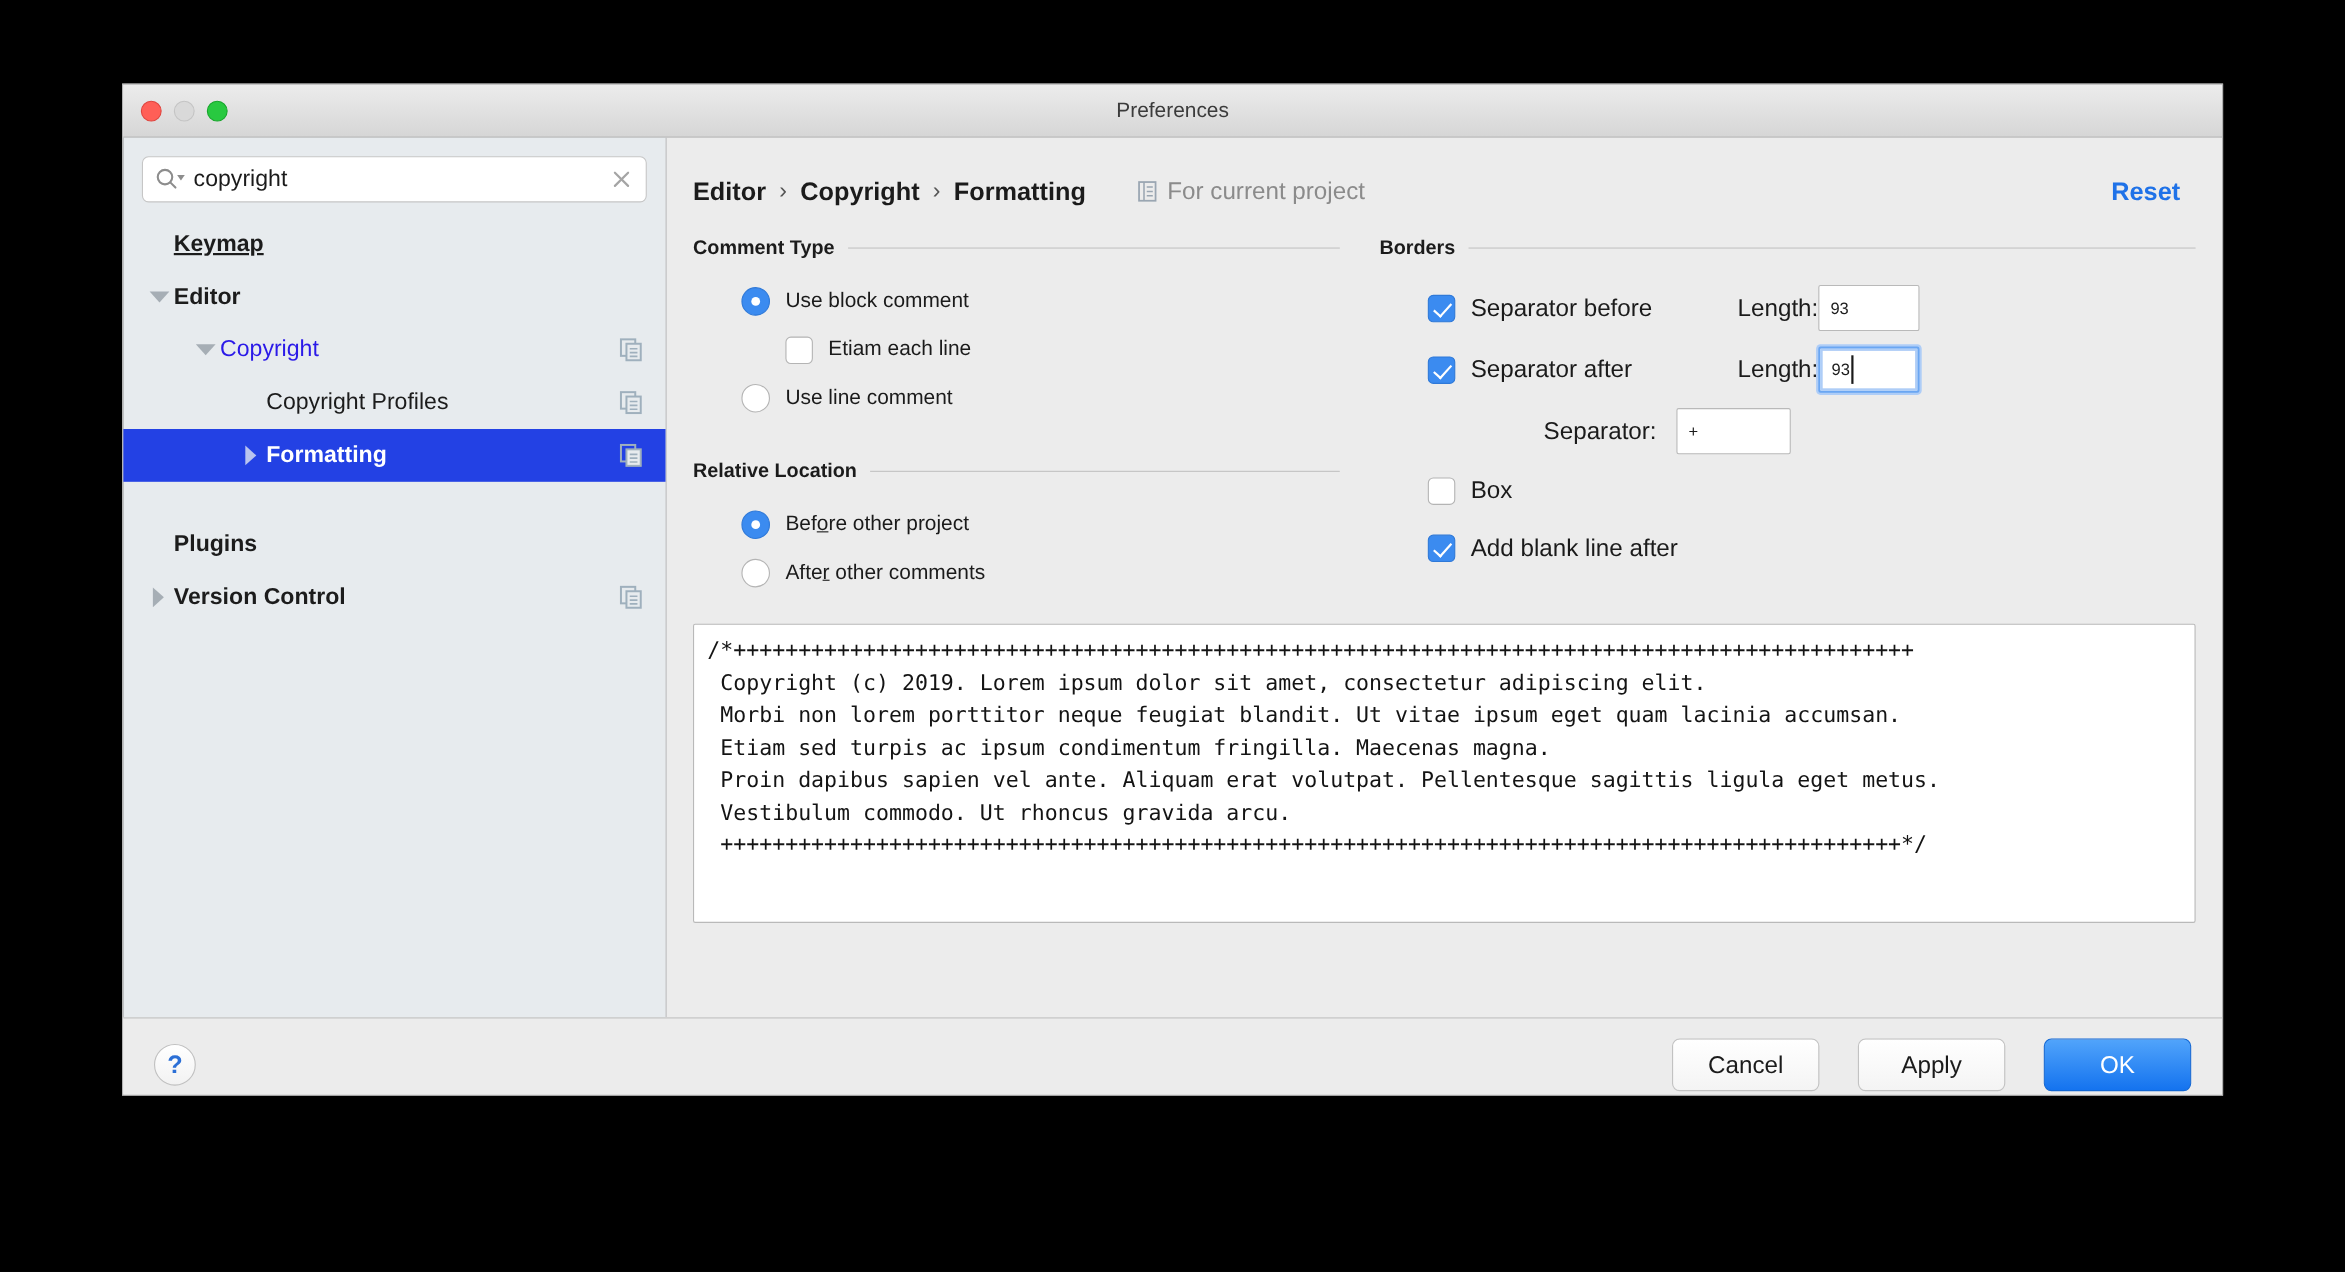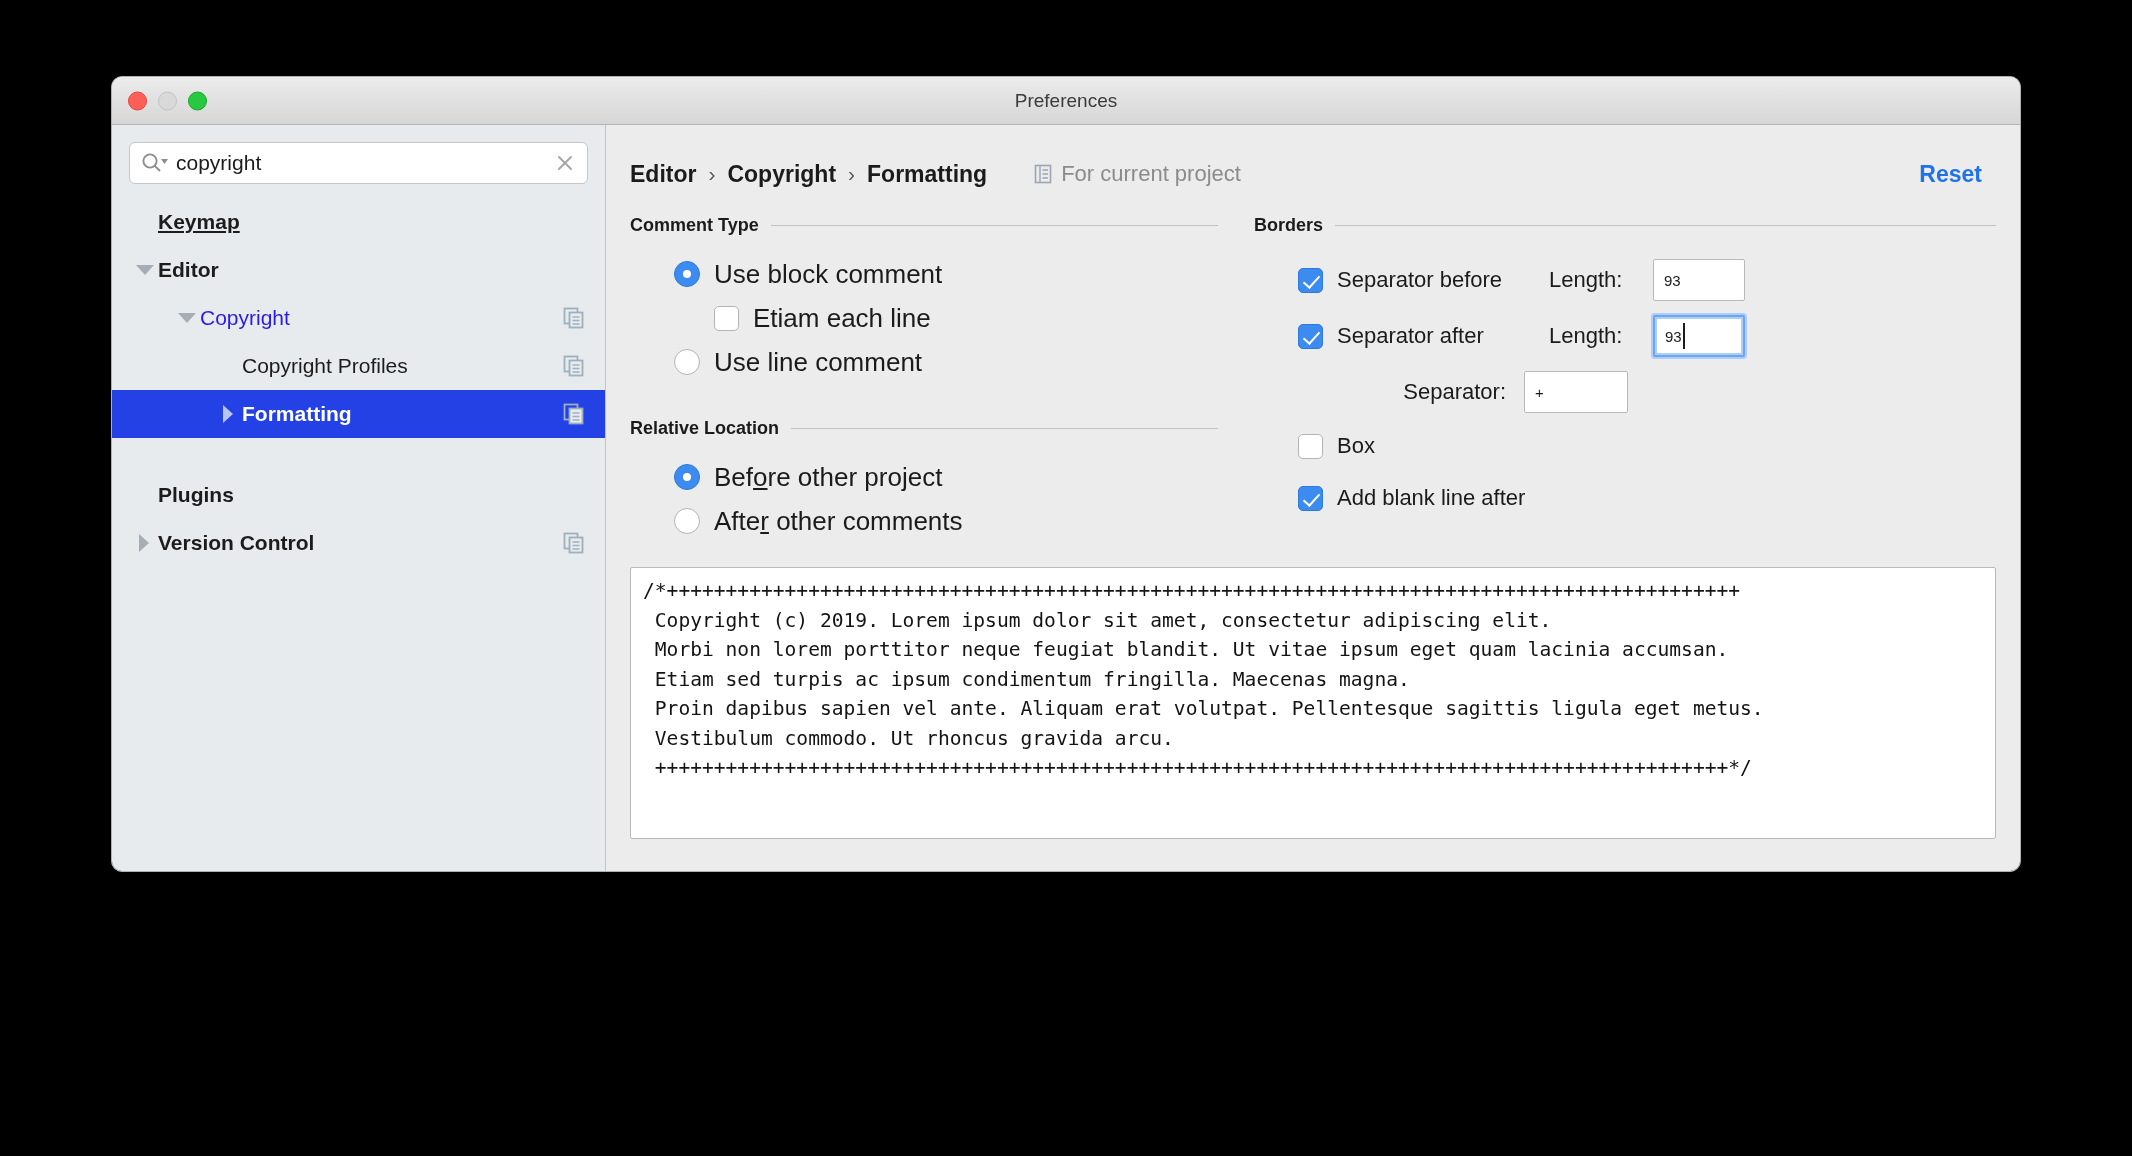--- a/index.html
+++ b/index.html
@@ -16,23 +16,23 @@
     position: absolute;
     left: 0; top: 0;
     width: 2132px; height: 1156px;
     background: #000000;
   }
 
   
   #window {
     position: absolute;
     left: 111px; top: 76px;
-    width: 1910px; height: 796px;
+    width: 1910px; height: 920px;
     background: #ececec;
-    border-radius: 11px;
+    border-radius: 0;
     overflow: hidden;
     box-shadow: 0 12px 40px rgba(0,0,0,0.55);
     border: 1px solid #b0b0b0;
   }
 
   
   #titlebar {
     position: relative;
     height: 48px;
     background: linear-gradient(to bottom, #ececec 0%, #d6d6d6 100%);
@@ -216,21 +216,21 @@
   }
 
   .opt-row {
     display: flex;
     align-items: center;
     height: 44px;
     margin-left: 44px;
   }
   .opt-row.indent2 { margin-left: 84px; }
   .opt-label {
-    font-size: 26px;
+    font-size: 19px;
     color: #1b1b1b;
     margin-left: 14px;
     white-space: nowrap;
   }
   .mn { text-decoration: underline; }
 
   .radio {
     width: 26px; height: 26px;
     border-radius: 50%;
     background: #ffffff;
@@ -287,20 +287,21 @@
     color: #1b1b1b;
     margin-left: 14px;
     white-space: nowrap;
     width: 212px;
   }
   .len-label {
     font-size: 22px;
     color: #1b1b1b;
     white-space: nowrap;
     width: 104px;
+    text-align: right;
   }
   .tfield {
     width: 92px;
     height: 42px;
     background: #ffffff;
     border: 1px solid #b9b9b9;
     border-radius: 2px;
     display: flex;
     align-items: center;
     padding: 0 10px;

